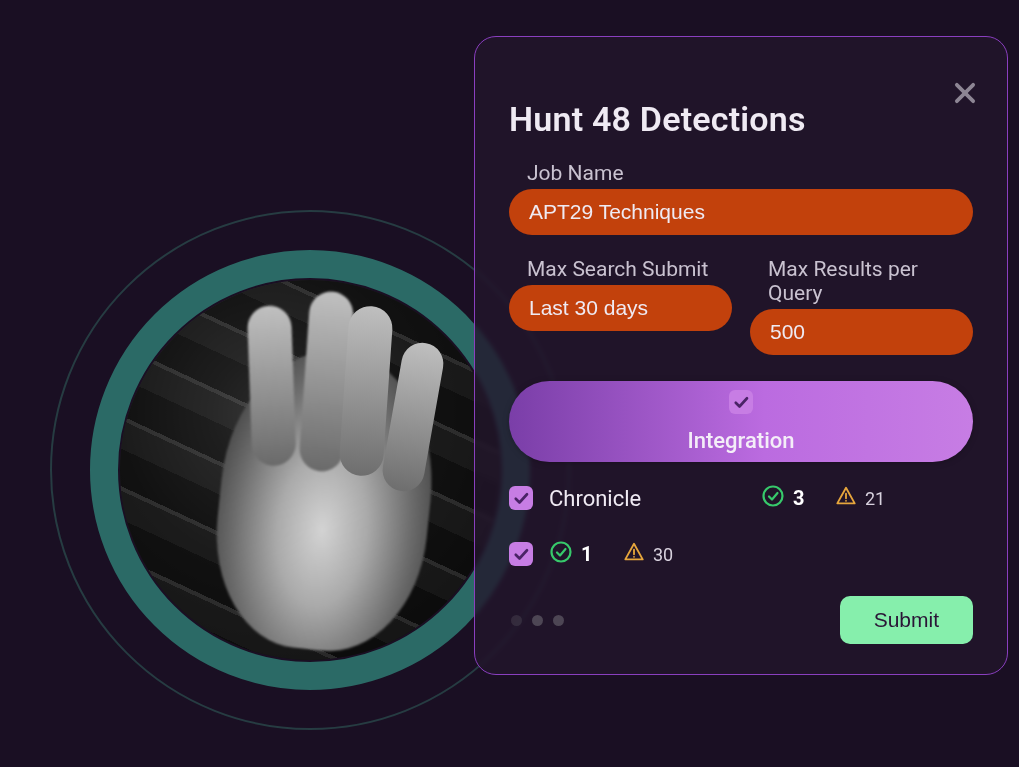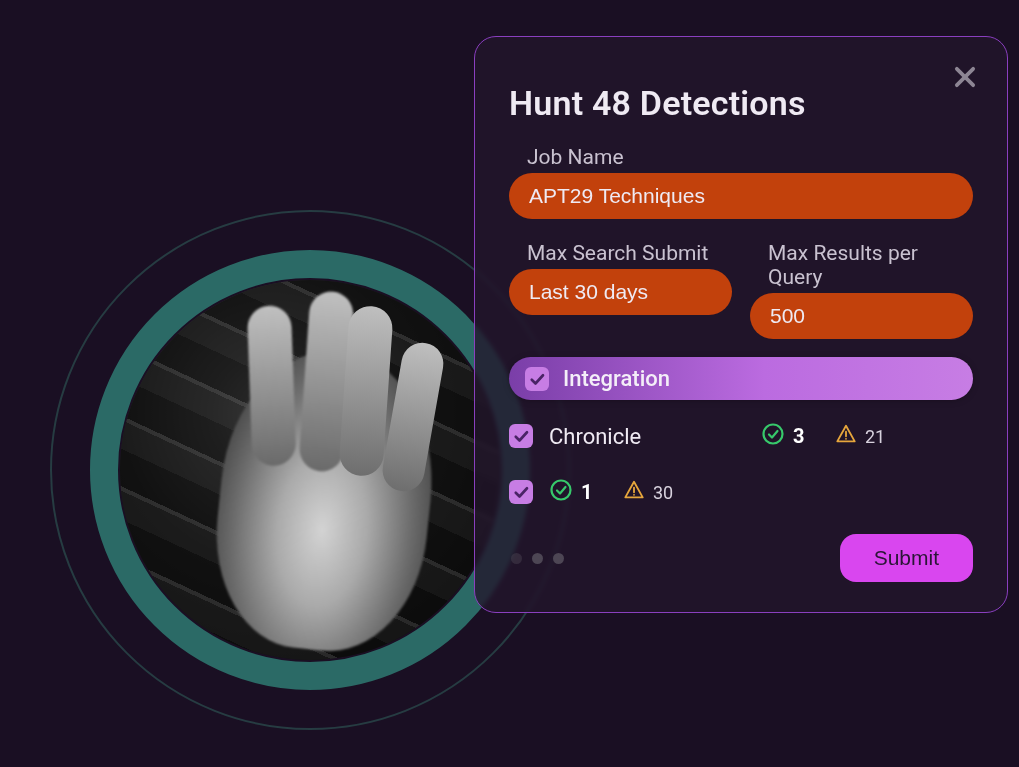--- a/index.html
+++ b/index.html
@@ -93,21 +93,21 @@
 
   
   .modal {
     position: absolute;
     left: 474px;
     top: 36px;
     width: 534px;
     background: rgba(34, 22, 44, 0.78);
     border: 1.5px solid #8a3fbf;
     border-radius: 22px;
-    padding: 28px 34px 30px 34px;
+    padding: 44px 34px 30px 34px;
     backdrop-filter: blur(2px);
   }
   .modal-header {
     display: flex;
     justify-content: space-between;
     align-items: flex-start;
   }
   .modal-title {
     font-size: 34px;
     font-weight: 600;
@@ -145,28 +145,29 @@
     border: none;
     border-radius: 999px;
     padding: 11px 20px;
     font-size: 21px;
     color: #efeaf3;
     outline: none;
     width: 100%;
   }
 
   .integration-bar {
-    margin-top: 18px;
+    margin-top: 26px;
     background: linear-gradient(90deg, #7a3ea8 0%, #bb6be0 55%, #c77de4 100%);
     border-radius: 999px;
     padding: 9px 16px;
     display: flex;
     align-items: center;
     gap: 14px;
     box-shadow: 0 1px 6px rgba(0,0,0,0.25);
+    flex-direction: column;
   }
   .integration-label {
     font-size: 22px;
     color: #f4eef8;
     font-weight: 500;
   }
 
   .checkbox {
     width: 24px;
     height: 24px;
@@ -221,24 +222,24 @@
     padding-left: 2px;
   }
   .dot {
     width: 11px;
     height: 11px;
     border-radius: 50%;
     background: #4d4654;
   }
   .dot.dim { opacity: 0.45; }
   .submit-btn {
-    background: #d946ef;
+    background: #86efac;
     color: #2a1536;
     border: none;
-    border-radius: 16px;
+    border-radius: 10px;
     padding: 12px 34px;
     font-size: 21px;
     font-weight: 500;
     cursor: pointer;
   }
 </style>
 </head>
 <body>
 
 <div class="circle-container">

